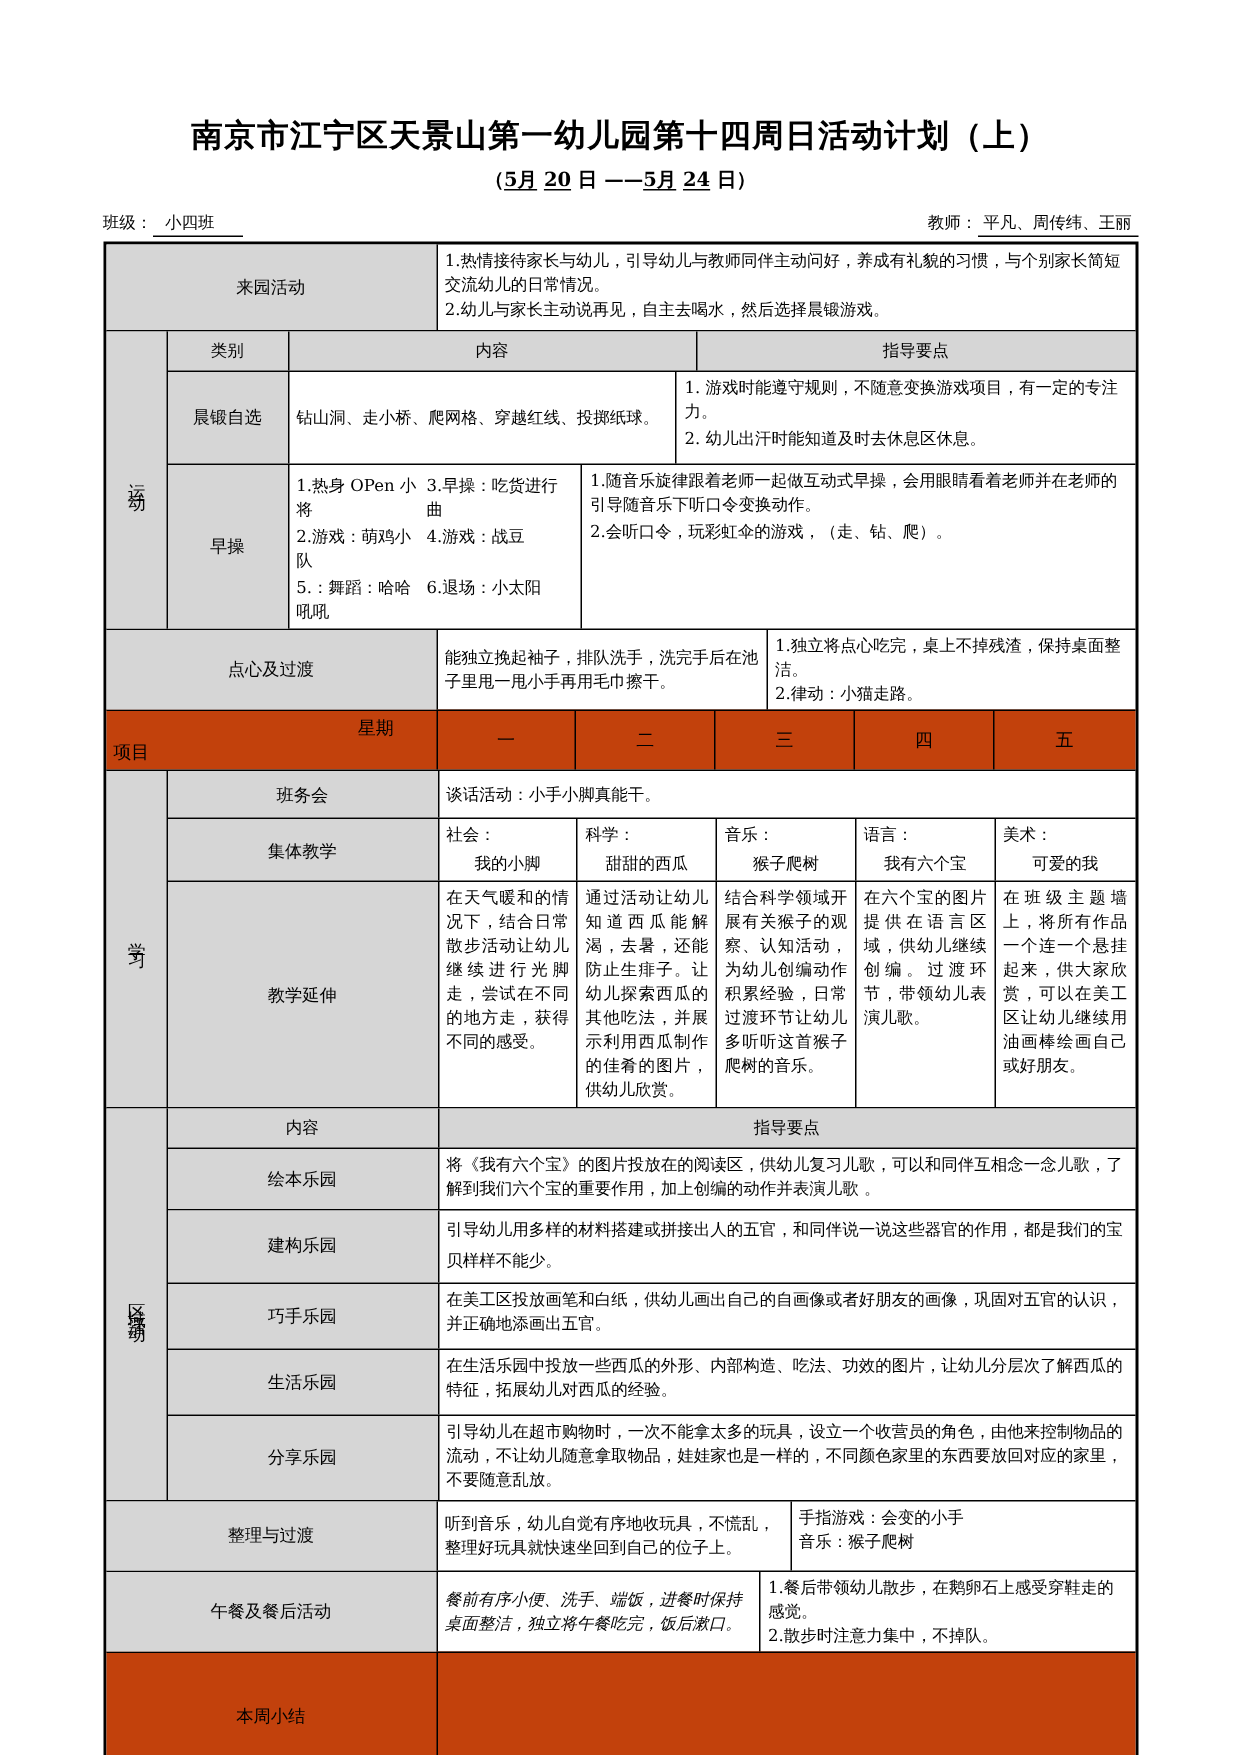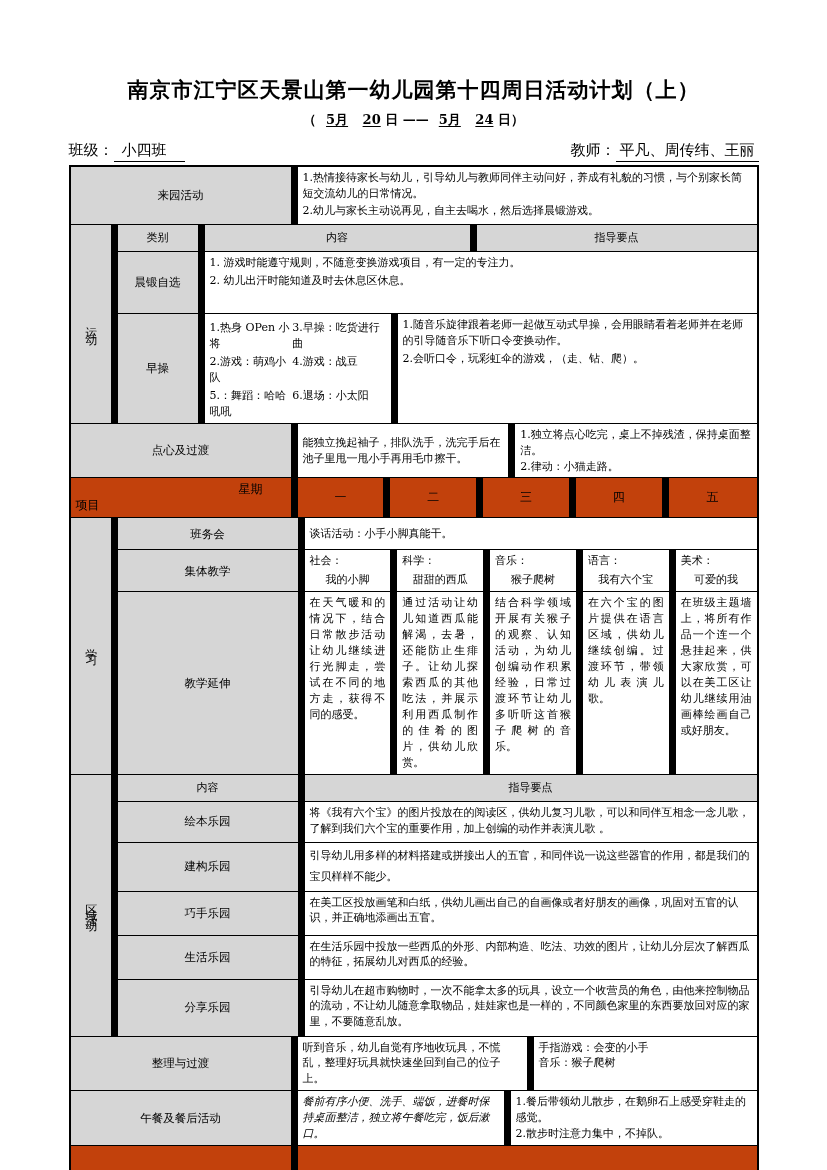--- a/index.html
+++ b/index.html
@@ -20,49 +20,50 @@
     letter-spacing: 1px;
     font-family: "DejaVu Serif", serif;
   }
   .doc-sub {
     margin-top: 7px;
     text-align: center;
     font-size: 13px;
     font-weight: bold;
     font-family: "DejaVu Serif", serif;
   }
-  .doc-sub .u { text-decoration: underline; text-underline-offset: 2px; margin-left: 10px; }
+  .doc-sub .u { text-decoration: underline; text-underline-offset: 2px; }
 
   .meta-row {
     width: 690px;
     margin: 12px auto 3px auto;
     display: flex;
     justify-content: space-between;
-    font-size: 15px;
-    font-family: "DejaVu Serif", serif;
+    font-size: 11px;
+    font-family: "DejaVu Serif", serif;
+    text-align: center;
   }
   .meta-val {
     display: inline-block;
     border-bottom: 1px solid #000;
     padding: 0 18px 1px 8px;
     min-width: 60px;
   }
   .meta-val.teacher { padding: 0 4px 1px 4px; }
 
   .tbl {
     width: 690px;
     margin: 0 auto;
     border: 2px solid #000;
     font-size: 11px;
     line-height: 1.45;
     font-family: "DejaVu Serif", serif;
   }
   .row { display: flex; align-items: stretch; }
   .bt { border-top: 1px solid #000; }
-  .bl { border-left: 7px solid #000000; }
+  .bl { border-left: 1px solid #000000; }
 
   .cell { padding: 3px 5px; }
   .grow { flex: 1 1 auto; min-width: 0; }
   .col { display: flex; flex-direction: column; }
 
   .gray { background: #d6d6d6; }
   .cream { background: #c2410c; }
 
   .lbl {
     display: flex; align-items: center; justify-content: center;
@@ -139,20 +140,21 @@
     <div class="row bt">
       <div class="cell vlabel w-a gray">运动</div>
       <div class="col grow bl">
         <div class="row" style="min-height:26px;">
           <div class="cell hdr w-cat gray">类别</div>
           <div class="cell hdr w-cont gray bl">内容</div>
           <div class="cell hdr grow gray bl">指导要点</div>
         </div>
         <div class="row bt" style="min-height:62px;">
           <div class="cell lbl w-cat gray">晨锻自选</div>
+          <div class="cell w-cont bl" style="display:flex;align-items:center;">钻山洞、走小桥、爬网格、穿越红线、投掷纸球。</div>
           <div class="cell grow bl">
             <div class="gd-line">1.  游戏时能遵守规则，不随意变换游戏项目，有一定的专注力。</div>
             <div class="gd-line">2.  幼儿出汗时能知道及时去休息区休息。</div>
           </div>
         </div>
         <div class="row bt" style="min-height:64px;">
           <div class="cell lbl w-cat gray">早操</div>
           <div class="cell w-cont bl">
             <div class="drill-grid">
               <div>1.热身 OPen 小将</div>

